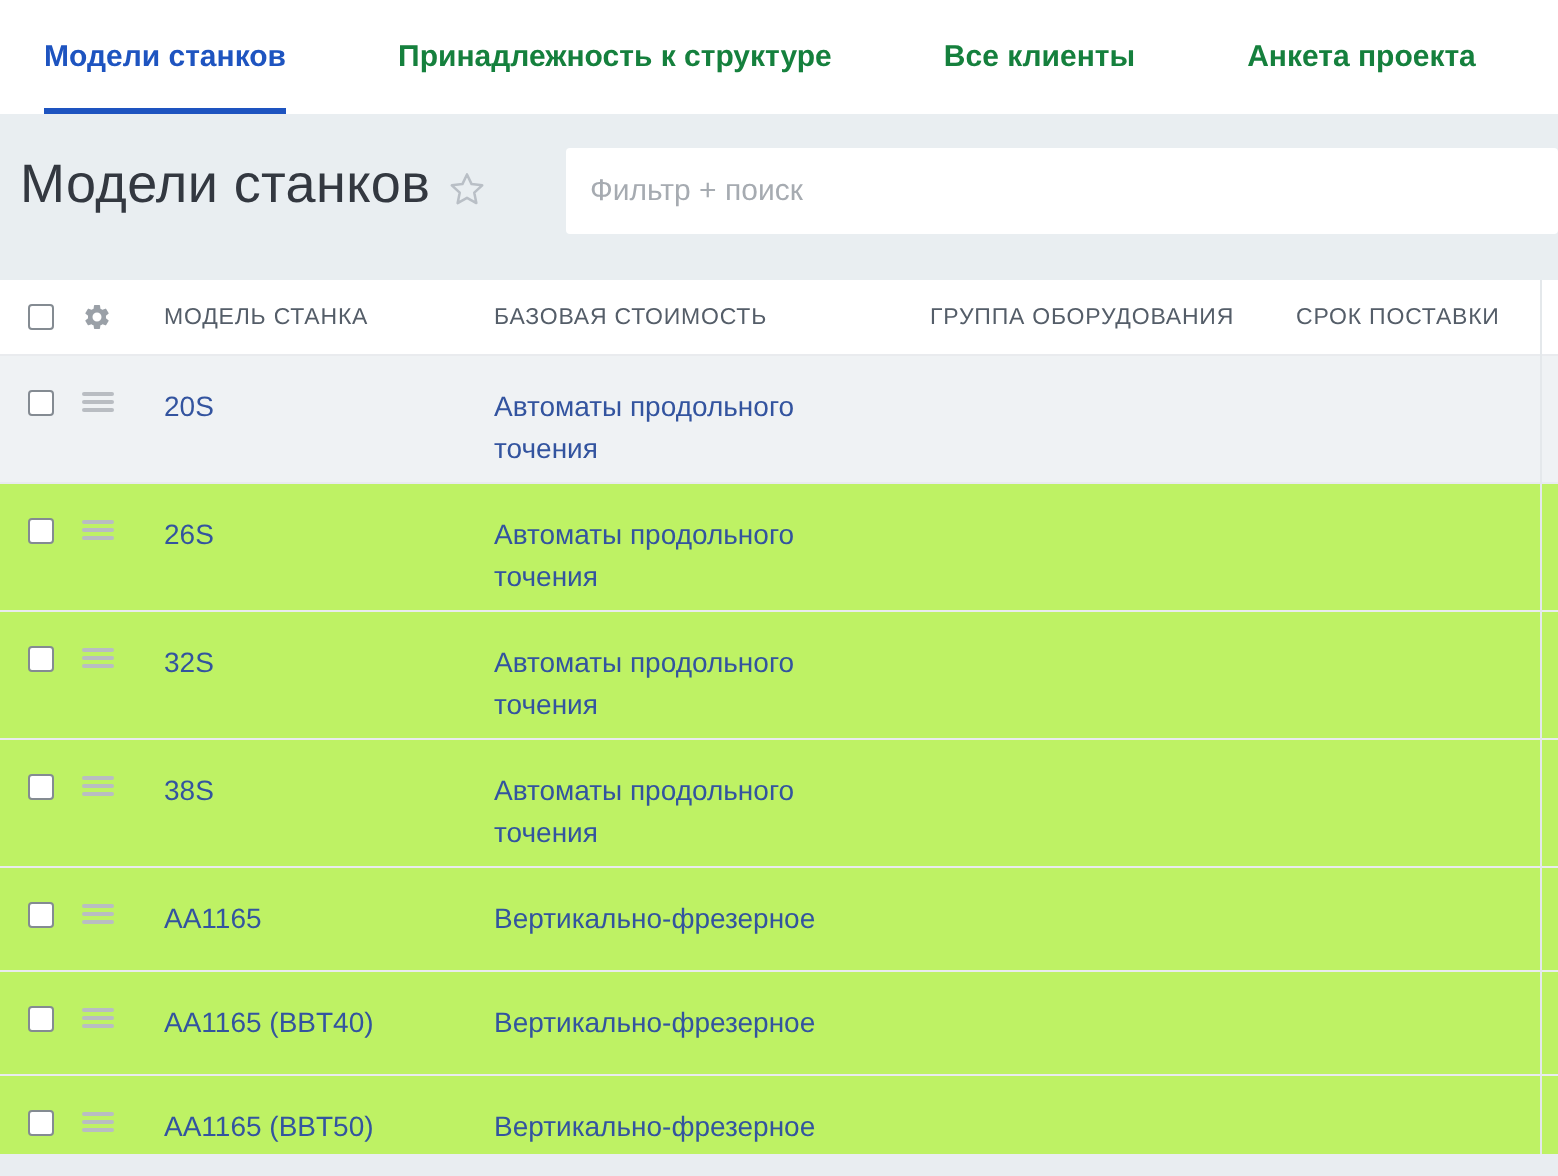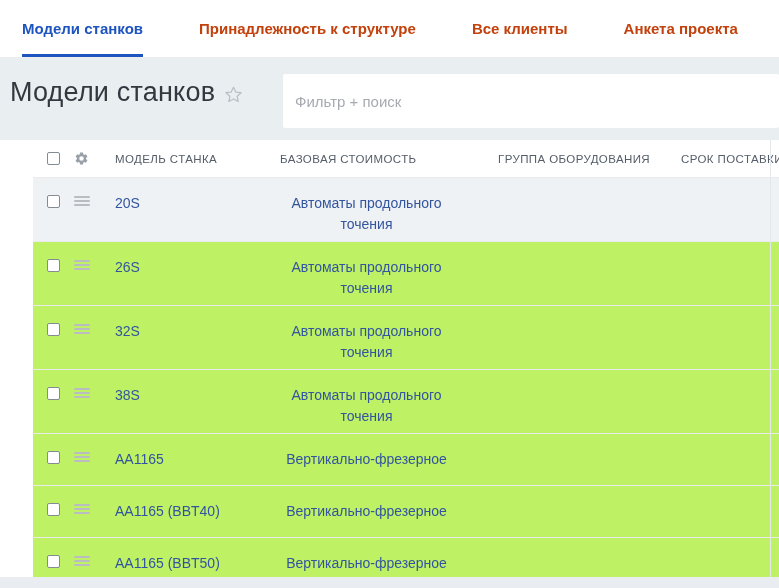--- a/index.html
+++ b/index.html
@@ -3,36 +3,36 @@
 <meta charset="utf-8">
 <style>
   * { margin:0; padding:0; box-sizing:border-box; }
   html,body { width:779px; height:588px; overflow:hidden; background:#fff;
     font-family:"Liberation Sans", sans-serif; }
 
   
   .tabbar { height:57px; background:#fff; display:flex; align-items:stretch;
     padding-left:22px; }
   .tab { display:flex; align-items:center; margin-right:56px; cursor:pointer;
-    font-size:15px; font-weight:600; color:#c2410c; border-bottom:3px solid transparent;
+    font-size:15px; font-weight:600; color:#15803d; border-bottom:3px solid transparent;
     padding-top:2px; white-space:nowrap; }
   .tab.active { color:#1e54c0; border-bottom-color:#1e54c0; }
 
   
   .band { height:83px; background:#e9eef1; position:relative; }
   .page-title-wrap { position:absolute; left:10px; top:20px; display:flex; align-items:center; }
   .page-title { font-size:27px; font-weight:300; color:#333840; letter-spacing:.2px; }
   .star { margin-left:9px; margin-top:3px; cursor:pointer; display:inline-flex; }
-  .filter-input { position:absolute; left:283px; top:17px; right:0; height:54px;
+  .filter-input { position:absolute; left:283px; top:17px; right:0; height:43px;
     background:#fff; border:none; outline:none; border-radius:2px;
     padding:0 12px; font-size:15px; color:#333; font-family:"Liberation Sans",sans-serif; }
   .filter-input::placeholder { color:#a6abb1; }
 
   
-  .grid { position:relative;padding-left:33px; }
+  .grid { position:relative; }
   .grid-right-border { position:absolute; left:770px; top:0; bottom:-420px;
     width:1px; background:#e4e8eb; }
   .grow { display:grid; grid-template-columns:34px 48px 165px 218px 183px 1fr; }
   .ghead { height:37px; align-items:center; background:#fff; }
   .ghead .hlabel { font-size:11.5px; color:#545d68; letter-spacing:.4px; white-space:nowrap; }
   .cell-check { display:flex; justify-content:flex-start; padding-left:14px; }
   .checkbox { width:13px; height:13px; background:#fff; border:1px solid #848b92;
     border-radius:2px; cursor:pointer; }
   .cell-gear { display:flex; padding-left:7px; }
   .gear { cursor:pointer; display:inline-flex; }
@@ -40,21 +40,21 @@
   .grid-row { min-height:52px; background:#bef264; border-top:1px solid #e9ebee;
     padding:0; align-items:start; }
   .grid-row.hovered { background:#eff2f4; }
   .grid-row > div { padding-top:15px; padding-bottom:6px; }
   .grid-row .cell-check { padding-top:17px; }
   .grid-row .cell-drag { display:flex; padding-left:7px; padding-top:18px; }
   .drag-handle { width:16px; cursor:grab; display:inline-flex; flex-direction:column; gap:2px; }
   .drag-handle i { display:block; height:2px; background:#b9bdc2; border-radius:1px; }
   .cell-model a, .cell-group a { color:#33549f; text-decoration:none; font-size:14px;
     line-height:21px; cursor:pointer; }
-  .cell-group { padding-right:45px;text-align:center; }
+  .cell-group { padding-right:45px; }
   .cell-plain { font-size:14px; color:#525c69; }
 
   .bottom-strip { position:absolute; left:0; right:0; bottom:0; height:11px;
     background:#e9edf1; }
 </style>
 </head>
 <body>
 
 <div class="tabbar">
   <div class="tab active">Модели станков</div>

